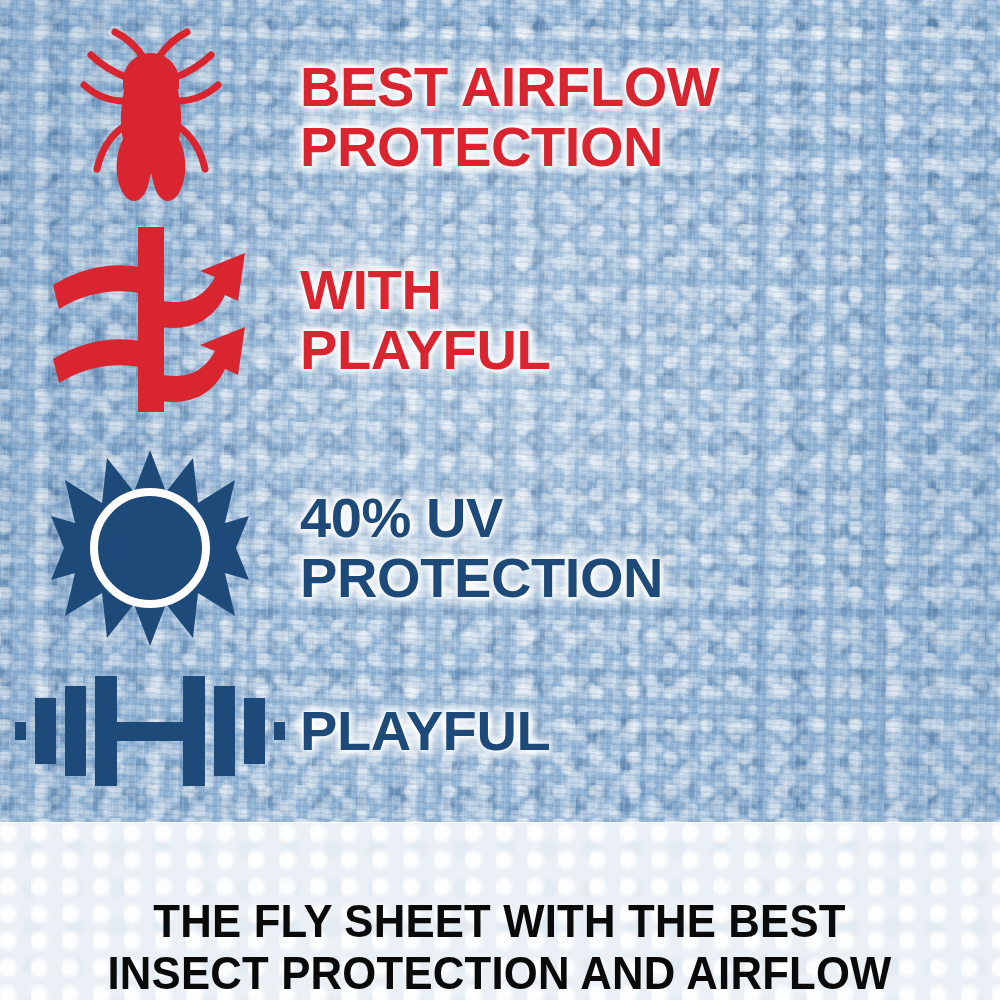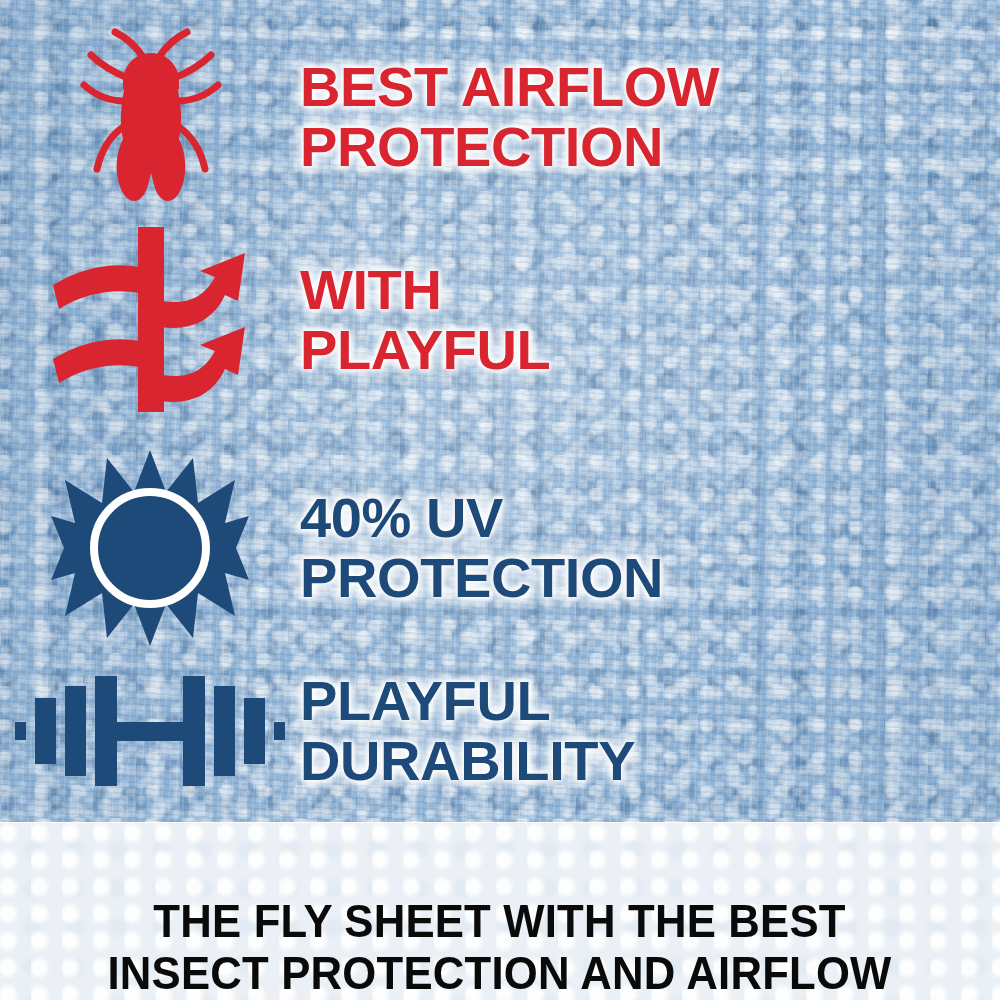--- a/index.html
+++ b/index.html
@@ -227,21 +227,20 @@
           <rect x="102" y="58" width="66" height="19"></rect>
           <rect x="168" y="12" width="22" height="110"></rect>
           <rect x="199" y="22" width="21" height="90"></rect>
           <rect x="229" y="34" width="21" height="66"></rect>
           <rect x="259" y="58" width="11" height="18"></rect>
         </g>
       </svg>
     </div>
     <div class="label-cell">
       <div class="feat-label navy">PLAYFUL</div>
-      <div class="feat-label navy">DURABILITY</div>
     </div>
   </div>
 
   <div class="caption-band">
     <p class="caption-text">THE FLY SHEET WITH THE BEST
 INSECT PROTECTION AND AIRFLOW</p>
   </div>
 
 </div>
 

